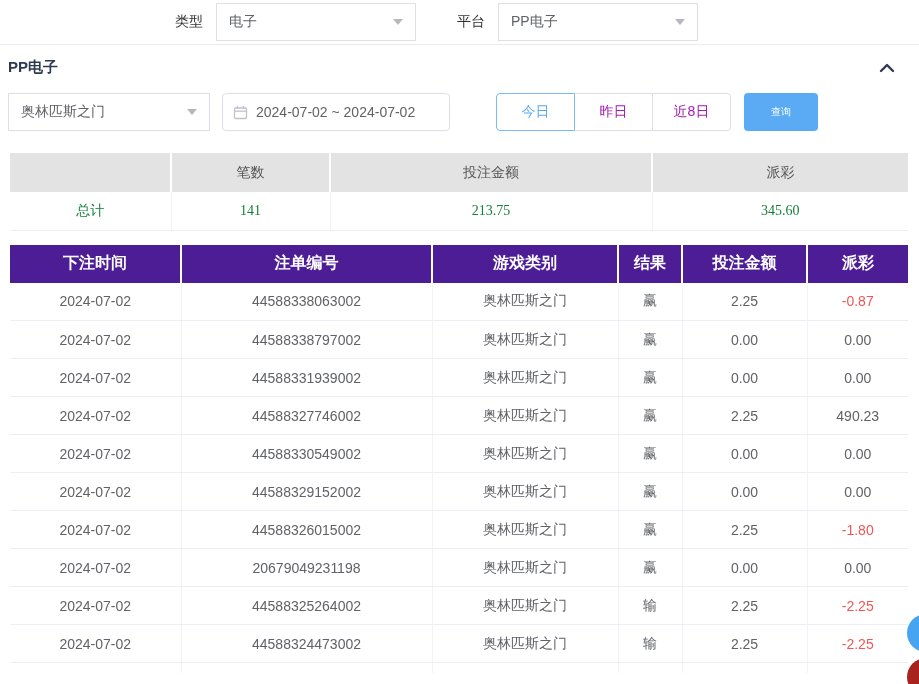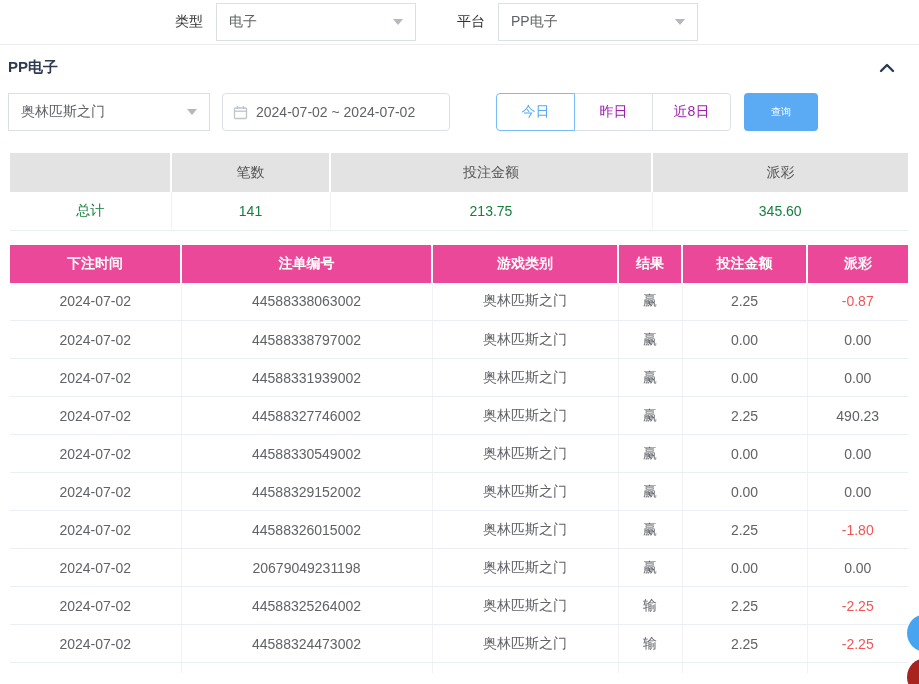--- a/index.html
+++ b/index.html
@@ -73,37 +73,37 @@
   }
   .search-btn {
     width: 74px; height: 38px; margin-left: 13px;
     background: #5aabf3; border: none; border-radius: 4px;
     color: #fff; font-size: 10px; cursor: pointer;
     font-family: inherit;
   }
 
   
   table { border-collapse: collapse; table-layout: fixed; }
-  .summary-table { width: 898px; margin: 22px 0 0 10px; }
+  .summary-table { width: 898px; margin: 22px 0 0 10px; font-family: Liberation Serif, serif; }
   .summary-table th {
     background: #e3e3e3; height: 39px; font-weight: normal;
     color: #555; border-right: 2px solid #fff; font-size: 14px;
   }
   .summary-table th:last-child { border-right: none; }
   .summary-table td {
     height: 38px; text-align: center; color: #15803d;
     border-bottom: 1px solid #ebeef5; border-right: 1px solid #f2f3f5;
   }
   .summary-table td:last-child { border-right: none; }
 
   
   .bet-table { width: 898px; margin: 14px 0 0 10px; }
   .bet-table th {
-    background: #ec4899; color: #fff; font-weight: bold;
-    height: 38px; font-size: 14px; border-right: 2px solid #fff;
+    background: #4c1d95; color: #fff; font-weight: bold;
+    height: 38px; font-size: 16px; border-right: 2px solid #fff;
   }
   .bet-table th:last-child { border-right: none; }
   .bet-table td {
     height: 38px; text-align: center; color: #606266;
     border-bottom: 1px solid #ebeef5; border-right: 1px solid #f2f3f5;
     font-size: 14px;
   }
   .bet-table td:last-child { border-right: none; }
   .bet-table td.neg { color: #f25555; }
   .bet-table tr.partial-row td { height: 10px; border-bottom: none; }

